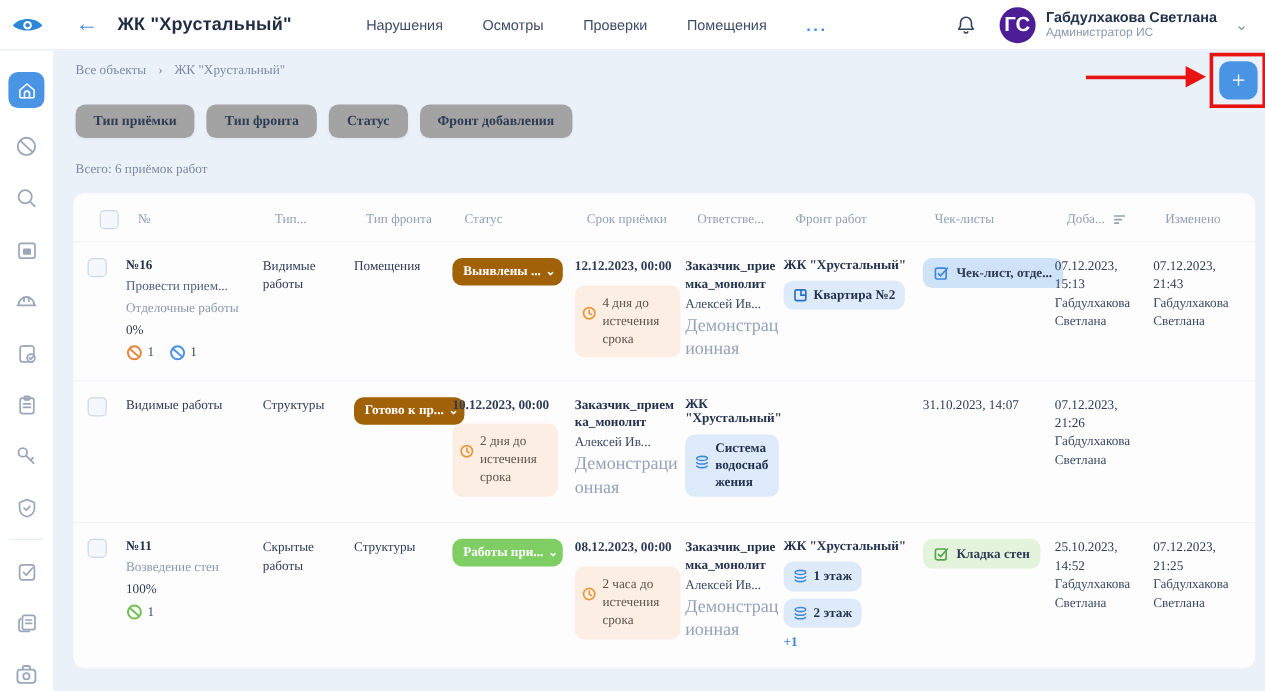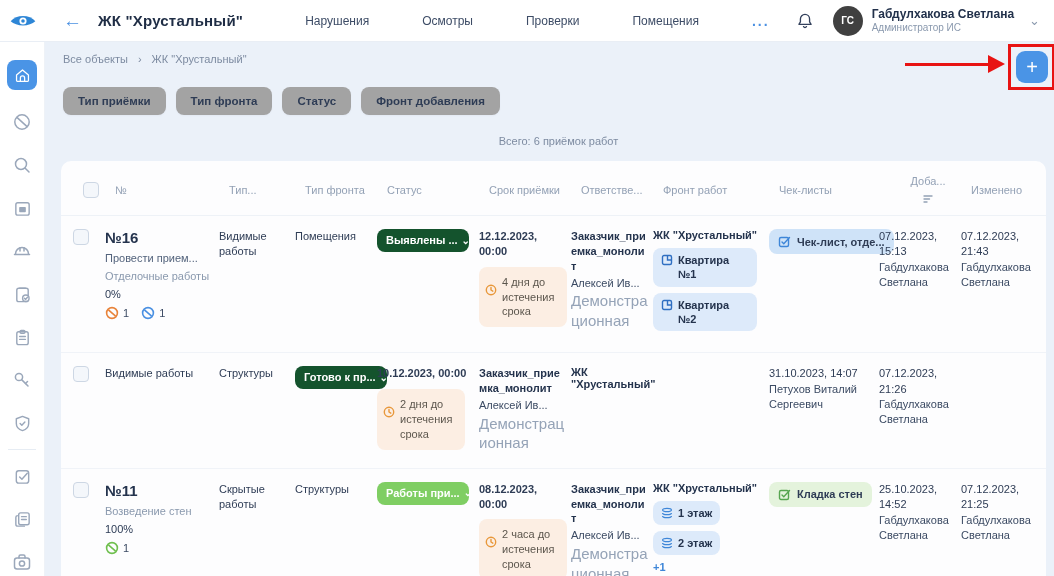--- a/index.html
+++ b/index.html
@@ -3,70 +3,70 @@
 <meta charset="utf-8">
 <style>
   * { margin:0; padding:0; box-sizing:border-box; }
   html,body { width:1054px; height:576px; overflow:hidden; font-family:"Liberation Sans",sans-serif; background:#ebf1f9; color:#27364f; }
 
   
   .topbar { position:absolute; left:0; top:0; width:1054px; height:42px; background:#ffffff; border-bottom:1px solid #e9eef5; display:flex; align-items:center; z-index:5; }
   .logo-box { width:45px; display:flex; justify-content:center; }
   .back-arrow { color:#4a90e2; font-size:19px; margin:0 16px 0 18px; cursor:pointer; line-height:1; }
   .page-title { font-size:15px; font-weight:700; color:#1f2d45; letter-spacing:.2px; }
-  .topnav { display:flex; align-items:center; margin-left:62px; gap:53px; }
+  .topnav { display:flex; align-items:center; margin-left:62px; gap:33px; }
   .topnav .nav-item { font-size:12px; color:#3d4c66; cursor:pointer; }
   .nav-more { color:#4a90e2; font-size:14px; font-weight:700; letter-spacing:2px; cursor:pointer; }
   .top-right { margin-left:auto; display:flex; align-items:center; gap:18px; padding-right:14px; }
   .bell { width:20px; height:20px; }
   .userchip { display:flex; align-items:center; gap:9px; }
-  .avatar { width:30px; height:30px; border-radius:50%; background:#404040; color:#ffffff; font-size:10px; font-weight:700; display:flex; align-items:center; justify-content:center; }
+  .avatar { width:30px; height:30px; border-radius:50%; background:#4c1d95; color:#ffffff; font-size:17px; font-weight:700; display:flex; align-items:center; justify-content:center; }
   .uname { font-size:12px; font-weight:700; color:#22314b; line-height:1.2; }
   .urole { font-size:10px; color:#8a99ae; line-height:1.2; }
   .chev { color:#8a99ae; font-size:13px; margin-left:6px; }
 
   
   .sidebar { position:absolute; left:0; top:42px; width:45px; height:534px; background:#ffffff; border-right:1px solid #eef2f7; display:flex; flex-direction:column; align-items:center; padding-top:18px; gap:21px; z-index:4; }
   .side-item { width:22px; height:22px; display:flex; align-items:center; justify-content:center; cursor:pointer; }
   .side-item.active { width:30px; height:30px; background:#4a94e6; border-radius:8px; }
   .side-item svg { stroke:#9aa7ba; fill:none; stroke-width:1.5; stroke-linecap:round; stroke-linejoin:round; }
   .side-item.active svg { stroke:#ffffff; }
   .side-divider { width:28px; height:1px; background:#e6ecf3; margin:-6px 0; }
 
   
-  .main { position:absolute; left:45px; top:42px; width:1009px; height:492px; }
+  .main { position:absolute; left:45px; top:42px; width:1009px; height:492px;font-family:Liberation Serif, serif; }
   .breadcrumb { display:flex; align-items:center; gap:10px; padding:11px 0 0 18px; font-size:11px; color:#7d8ba1; }
   .breadcrumb .crumb { cursor:pointer; }
   .filters { display:flex; gap:10px; padding:22px 0 0 18px; }
   .filter-chip { background:#a3a3a3; border-radius:8px; padding:8px 15px; font-size:11.5px; font-weight:700; color:#2e3c55; cursor:pointer; box-shadow:0 1px 2px rgba(40,60,90,.04); }
-  .summary { padding:20px 0 0 18px; font-size:11px; color:#7d8ba1;text-align:center; }
+  .summary { padding:20px 0 0 18px; font-size:11px; color:#7d8ba1; }
 
   
   .add-btn { position:absolute; left:971px; top:9px; width:32px; height:32px; background:#4a94e6; border-radius:9px; color:#fff; font-size:20px; font-weight:400; display:flex; align-items:center; justify-content:center; cursor:pointer; }
   .ann-rect { position:absolute; left:963px; top:2px; width:47px; height:46px; border:3px solid #e81313; z-index:6; }
   .ann-arrow-line { position:absolute; left:860px; top:21px; width:85px; height:3px; background:#e81313; z-index:6; }
   .ann-arrow-head { position:absolute; left:943px; top:13px; width:0; height:0; border-left:17px solid #e81313; border-top:9px solid transparent; border-bottom:9px solid transparent; z-index:6; }
 
   
   .card { margin:14px 8px 0 16px; background:#fdfdfe; border-radius:10px; overflow:hidden; }
   .grid { display:grid; grid-template-columns:40px 110px 72px 78px 98px 88px 78px 112px 106px 78px 74px; column-gap:4px; padding-left:10px; }
   .thead { padding-top:14px; padding-bottom:10px; font-size:11px; color:#93a1b5; border-bottom:1px solid #eef2f7; align-items:center; }
-  .th-flex { display:flex; align-items:center; gap:6px;flex-direction:column; }
+  .th-flex { display:flex; align-items:flex-start; gap:6px; }
   .row { padding:13px 0 15px 0; border-bottom:1px solid #f0f3f8; font-size:11px; }
   .checkbox { width:16px; height:16px; border:1px solid #cdd7e4; border-radius:4px; background:#f4f7fb; margin-left:12px; cursor:pointer; }
-  .num { font-weight:700; font-size:15px; color:#24334d; margin-bottom:5px; }
+  .num { font-weight:700; font-size:11px; color:#24334d; margin-bottom:5px; }
   .rname { color:#53637c; margin-bottom:3px; line-height:1.35; }
   .rsub { color:#8a99ae; margin-bottom:4px; line-height:1.35; }
   .rprog { color:#2c3b55; margin-bottom:6px; }
   .counters { display:flex; gap:12px; align-items:center; }
   .counter { display:flex; gap:4px; align-items:center; color:#3b4a63; }
   .typecell, .frontcell { color:#2e3c55; line-height:1.4; }
   .badge { width:92px; border-radius:8px; padding:5px 8px 6px 9px; color:#ffffff; font-weight:700; font-size:11px; display:flex; justify-content:space-between; align-items:center; cursor:pointer; white-space:nowrap; }
   .badge .bchev { font-size:10px; margin-left:4px; }
-  .badge-orange { background:#14532d;align-items:flex-end; }
+  .badge-orange { background:#a16207;align-items:flex-end; }
   .badge-green { background:#7fce63; }
   .ddate { color:#2e3c55; font-weight:700; line-height:1.35; margin-bottom:8px; }
   .dnote { background:#fceee3; border-radius:8px; padding:8px 8px 8px 6px; display:flex; gap:5px; color:#5c564d; line-height:1.35; width:88px; }
   .resp-org { font-weight:700; color:#24334d; line-height:1.35; overflow-wrap:anywhere; margin-bottom:2px; }
   .resp-person { color:#3b4a63; line-height:1.35; margin-bottom:1px; }
   .resp-co { color:#95a3b7; font-size:15px; line-height:1.3; overflow-wrap:anywhere; }
   .front-proj { font-weight:700; color:#24334d; margin-bottom:7px; }
   .chip { display:inline-flex; align-items:flex-start; gap:5px; background:#ddeafa; border-radius:8px; padding:5px 8px; font-weight:700; color:#24334d; margin-bottom:6px; max-width:104px; line-height:1.3; }
   .chip .clabel { overflow-wrap:anywhere; }
   .more-link { color:#3e86d8; font-weight:700; cursor:pointer; }
@@ -294,27 +294,20 @@
         <div class="resp-person">Алексей Ив...</div>
         <div class="resp-co">Демонстрационная</div>
       </div>
       <div>
         <div class="front-proj">ЖК "Хрустальный"</div>
         <div class="chip">
           <svg width="12" height="12" viewBox="0 0 12 12" style="flex:none;margin-top:1px" fill="none" stroke="#2f6fc2" stroke-width="1.4">
               <rect x="1.5" y="1.5" width="9" height="9" rx="1.5"></rect>
               <path d="M6.5 1.5 V6 H10.5"></path>
             </svg>
-          <span class="clabel">Квартира №1</span>
-        </div>
-        <div class="chip">
-          <svg width="12" height="12" viewBox="0 0 12 12" style="flex:none;margin-top:1px" fill="none" stroke="#2f6fc2" stroke-width="1.4">
-              <rect x="1.5" y="1.5" width="9" height="9" rx="1.5"></rect>
-              <path d="M6.5 1.5 V6 H10.5"></path>
-            </svg>
           <span class="clabel">Квартира №2</span>
         </div>
       </div>
       <div>
         <div class="cl-chip cl-blue">
           <svg width="13" height="13" viewBox="0 0 13 13" fill="none" stroke="#3e86d8" stroke-width="1.4" stroke-linecap="round">
               <rect x="1.5" y="2.5" width="9" height="9" rx="1.5"></rect>
               <path d="M4 7 l1.8 1.8 L11.5 2.5"></path>
             </svg>
           <span>Чек-лист, отде...</span>
@@ -352,25 +345,32 @@
           <span>2 дня до истечения срока</span>
         </div>
       </div>
       <div>
         <div class="resp-org">Заказчик_приемка_монолит</div>
         <div class="resp-person">Алексей Ив...</div>
         <div class="resp-co">Демонстрационная</div>
       </div>
       <div>
         <div class="front-proj">ЖК "Хрустальный"</div>
+        <div class="chip">
+          <svg width="12" height="12" viewBox="0 0 12 12" style="flex:none;margin-top:12px" fill="none" stroke="#3e86d8" stroke-width="1.3">
+              <ellipse cx="6" cy="3" rx="4.4" ry="1.7"></ellipse>
+              <path d="M1.6 6 c0 .95 2 1.7 4.4 1.7 s4.4 -.75 4.4 -1.7"></path>
+              <path d="M1.6 9 c0 .95 2 1.7 4.4 1.7 s4.4 -.75 4.4 -1.7"></path>
+            </svg>
+          <span class="clabel">Система водоснабжения</span>
+        </div>
       </div>
       <div></div>
       <div>
         <div class="meta-date">31.10.2023, 14:07</div>
-        <div class="meta-by">Петухов Виталий Сергеевич</div>
       </div>
       <div>
         <div class="meta-date">07.12.2023, 21:26</div>
         <div class="meta-by">Габдулхакова Светлана</div>
       </div>
     </div>
 
     <div class="grid row">
       <div>
           <div class="checkbox"></div>

